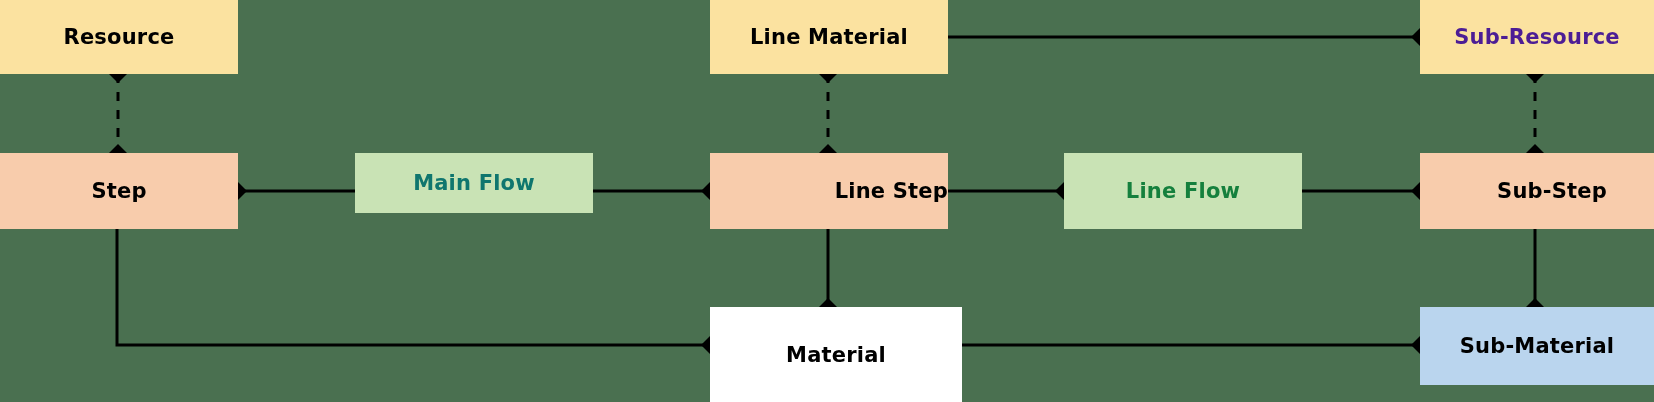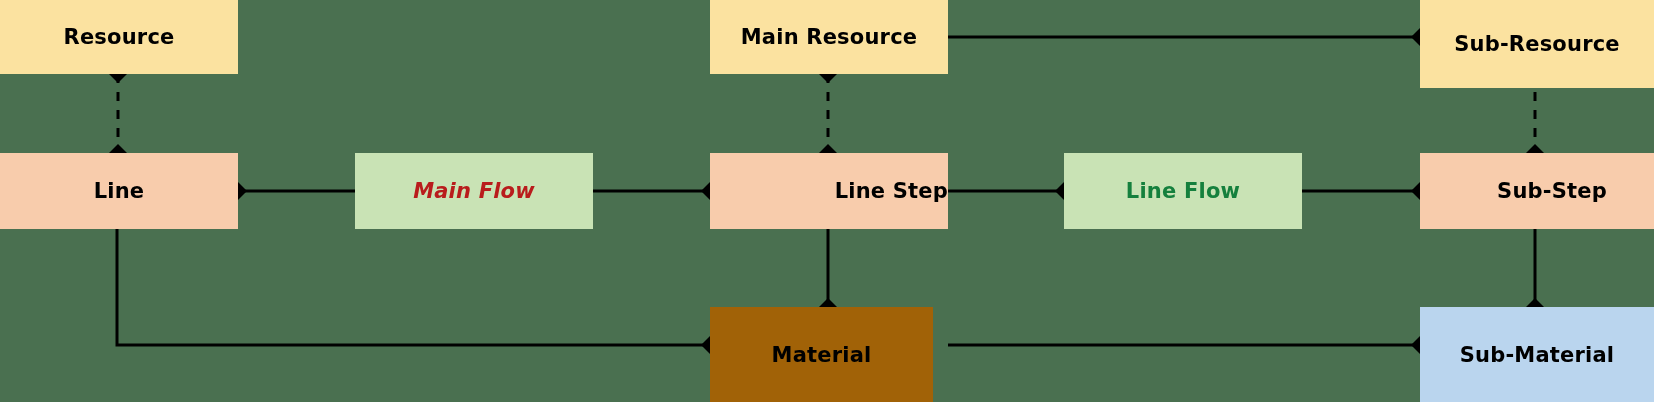--- a/index.html
+++ b/index.html
@@ -100,41 +100,41 @@
         <path d="M 948,345 L 1420,345" fill="none" stroke="#000000" stroke-width="3"></path>
         <polygon points="1420,336 1429,345 1420,354 1411,345" fill="#000000"></polygon>
       </g>
     </svg>
 
   <div id="node-layer">
       <div class="node kind-resource" style="left: 0px; top: 0px; width: 238px; height: 74px; background: rgb(251, 226, 160); color: rgb(0, 0, 0);">
         <span>Resource</span>
       </div>
       <div class="node kind-resource" style="left: 710px; top: 0px; width: 238px; height: 74px; background: rgb(251, 226, 160); color: rgb(0, 0, 0);">
-        <span>Main Resource</span>
+        <span>Line Material</span>
       </div>
-      <div class="node kind-resource" style="left: 1420px; top: 0px; width: 234px; height: 88px; background: rgb(251, 226, 160); color: #000000;">
+      <div class="node kind-resource" style="left: 1420px; top: 0px; width: 234px; height: 74px; background: rgb(251, 226, 160); color: #4c1d95;">
         <span>Sub-Resource</span>
       </div>
       <div class="node kind-step" style="left: 0px; top: 153px; width: 238px; height: 76px; background: rgb(248, 204, 172); color: rgb(0, 0, 0);">
-        <span>Line</span>
+        <span>Step</span>
       </div>
-      <div class="node kind-flow" style="left: 355px; top: 153px; width: 238px; height: 76px; background: rgb(201, 227, 181); color: #b91c1c; font-style: italic;">
+      <div class="node kind-flow" style="left: 355px; top: 153px; width: 238px; height: 60px; background: rgb(201, 227, 181); color: #0f766e;">
         <span>Main Flow</span>
       </div>
       <div class="node kind-step" style="left: 710px; top: 153px; width: 238px; height: 76px; background: rgb(248, 204, 172); color: rgb(0, 0, 0); justify-content: flex-end;">
         <span>Line Step</span>
       </div>
       <div class="node kind-flow" style="left: 1064px; top: 153px; width: 238px; height: 76px; background: rgb(201, 227, 181); color: #15803d;">
         <span>Line Flow</span>
       </div>
       <div class="node kind-step" style="left: 1420px; top: 153px; width: 234px; height: 76px; background: rgb(248, 204, 172); color: rgb(0, 0, 0); padding-left: 30px;">
         <span>Sub-Step</span>
       </div>
-      <div class="node kind-material" style="left: 710px; top: 307px; width: 223px; height: 95px; background: #a16207; color: rgb(0, 0, 0);">
+      <div class="node kind-material" style="left: 710px; top: 307px; width: 252px; height: 95px; background: #ffffff; color: rgb(0, 0, 0);">
         <span>Material</span>
       </div>
-      <div class="node kind-material" style="left: 1420px; top: 307px; width: 234px; height: 95px; background: rgb(186, 213, 238); color: rgb(0, 0, 0);">
+      <div class="node kind-material" style="left: 1420px; top: 307px; width: 234px; height: 78px; background: rgb(186, 213, 238); color: rgb(0, 0, 0);">
         <span>Sub-Material</span>
       </div>
     </div>
 
 </div>
 
 </body></html>

